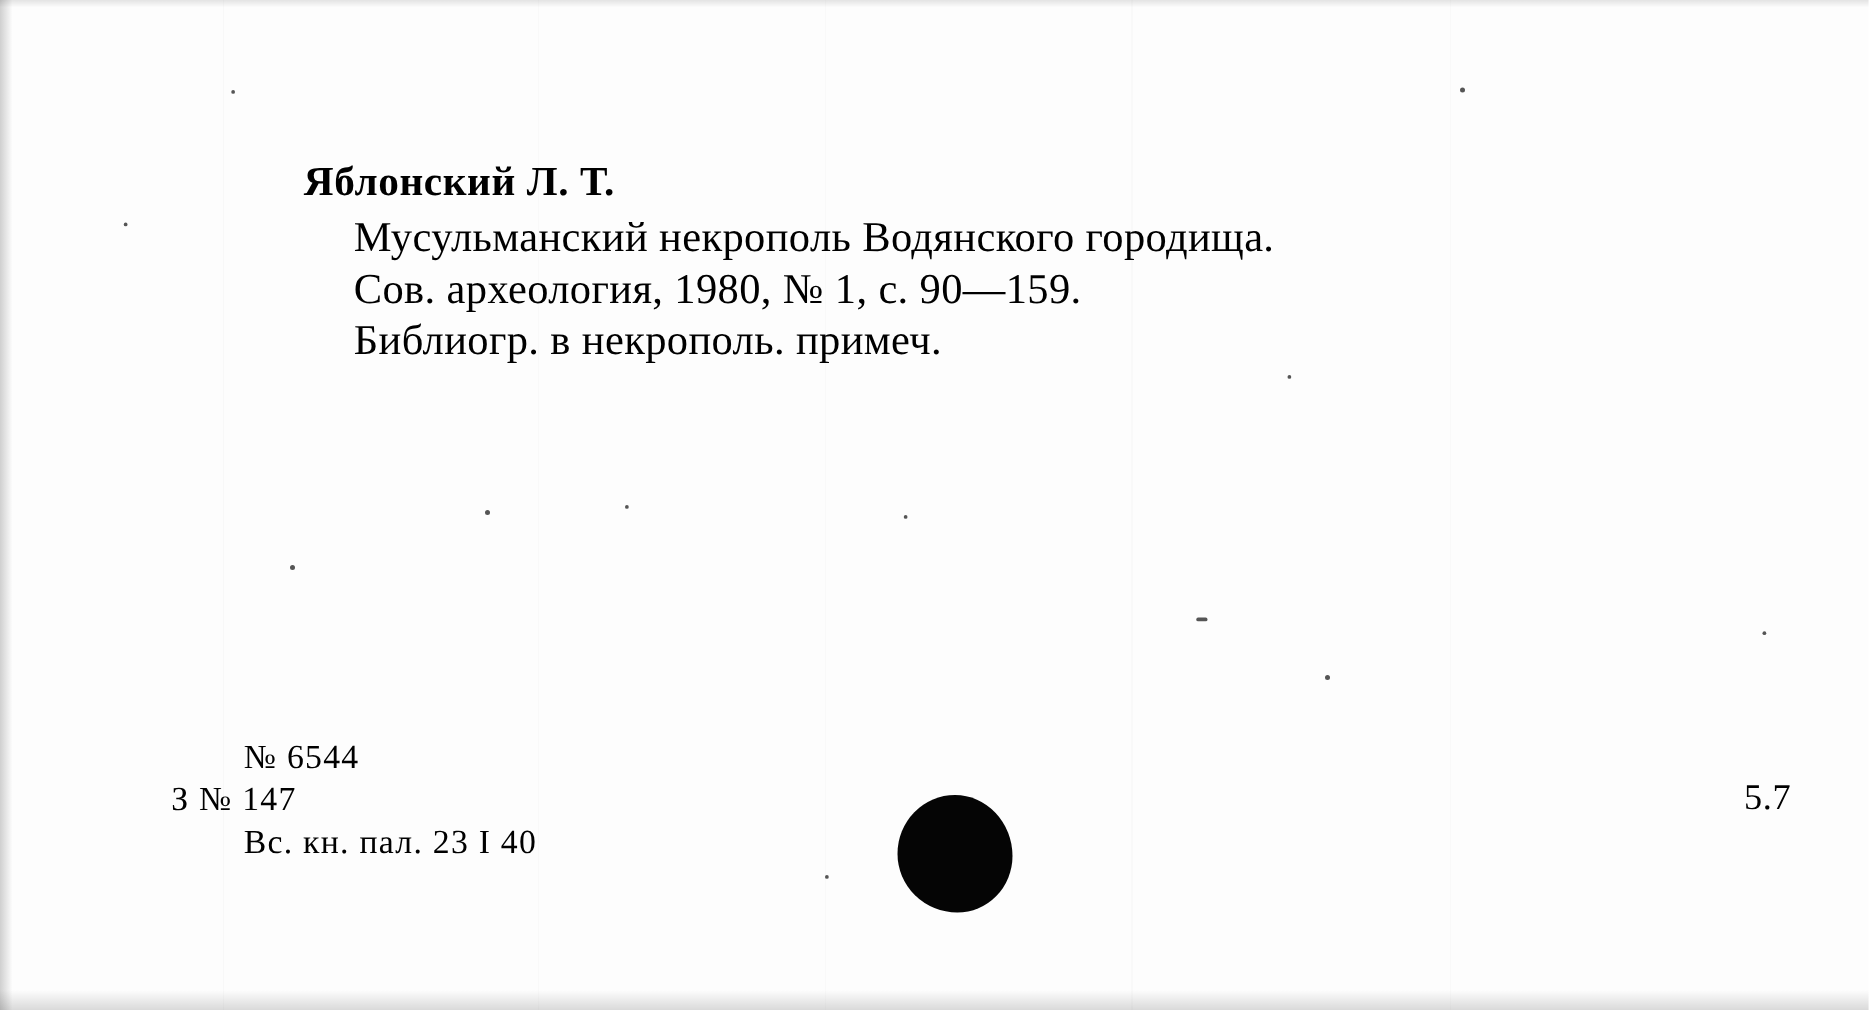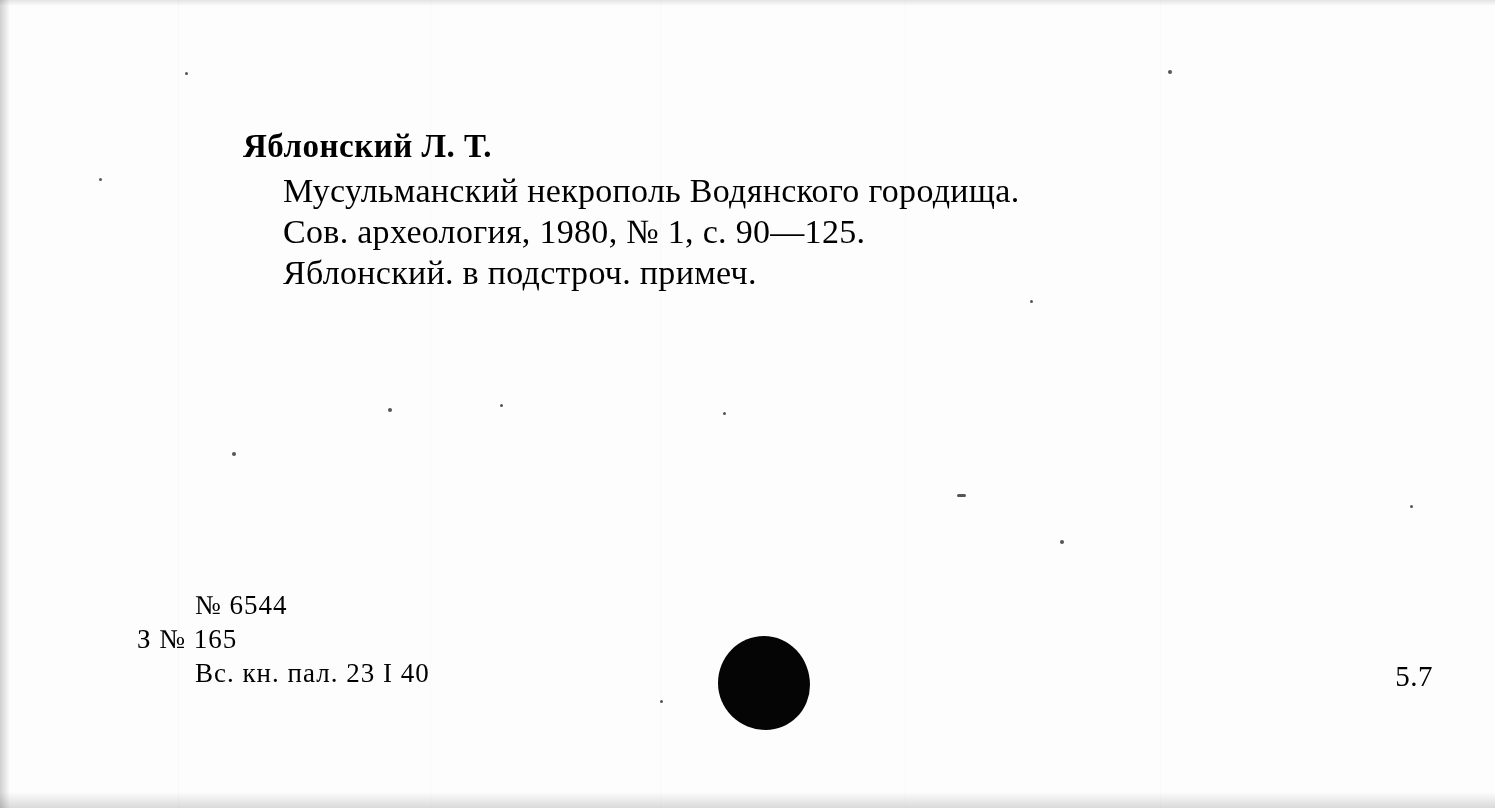--- a/index.html
+++ b/index.html
@@ -98,21 +98,21 @@
     top: 636px;
     width: 92px;
     height: 94px;
     background: #050505;
     border-radius: 50% 50% 48% 52% / 50% 52% 48% 50%;
   }
 
   .corner-code {
     position: absolute;
     right: 62px;
-    top: 660px;
+    top: 622px;
     font-size: 29px;
     letter-spacing: 0.5px;
   }
 
   .speck {
     position: absolute;
     background: #555;
     border-radius: 50%;
     pointer-events: none;
   }
@@ -137,27 +137,27 @@
   <div class="speck" style="left:957px;top:494px;width:9px;height:3px;border-radius:2px;"></div>
   <div class="speck" style="left:1060px;top:540px;width:4px;height:4px;"></div>
   <div class="speck" style="left:1030px;top:300px;width:3px;height:3px;"></div>
   <div class="speck" style="left:1410px;top:505px;width:3px;height:3px;"></div>
   <div class="speck" style="left:660px;top:700px;width:3px;height:3px;"></div>
 
   <div class="author">Яблонский Л. Т.</div>
 
   <div class="body-block">
     <div class="body-line">Мусульманский некрополь Водянского городища.</div>
-    <div class="body-line">Сов. археология, 1980, № 1, с. 90—125.</div>
-    <div class="body-line">Яблонский. в подстроч. примеч.</div>
+    <div class="body-line">Сов. археология, 1980, № 1, с. 90—159.</div>
+    <div class="body-line">Библиогр. в некрополь. примеч.</div>
   </div>
 
   <div class="footer-block">
     <div class="footer-line indent-1">№ 6544</div>
-    <div class="footer-line indent-0">З № 165</div>
+    <div class="footer-line indent-0">З № 147</div>
     <div class="footer-line indent-2">Вс. кн. пал. 23 I 40</div>
   </div>
 
   <div class="blot"></div>
 
   <div class="corner-code">5.7</div>
 
 </div>
 
 </body></html>

